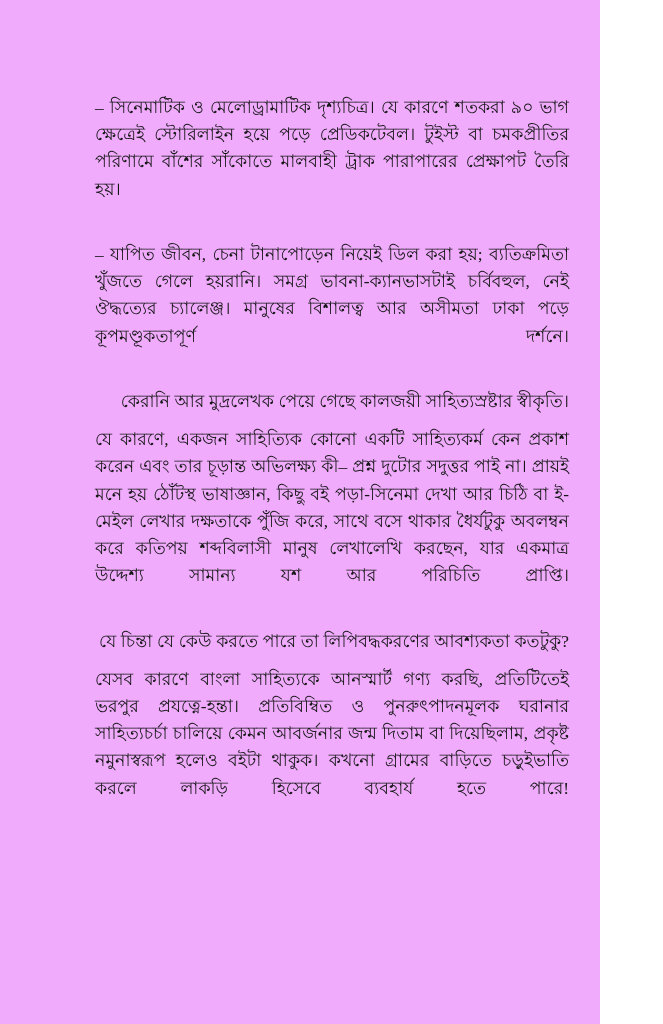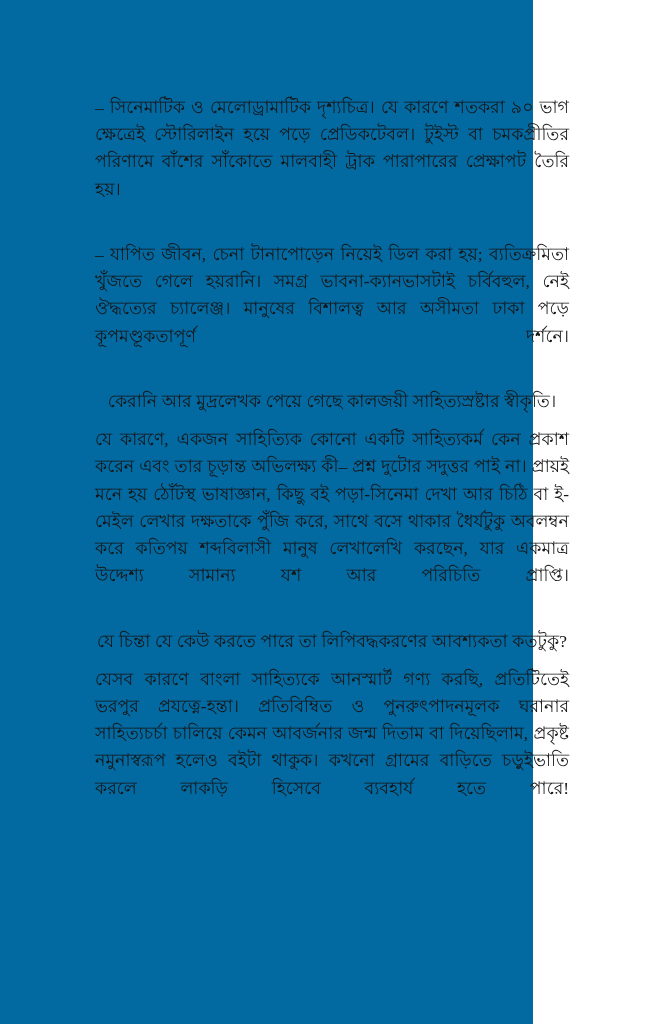--- a/index.html
+++ b/index.html
@@ -8,23 +8,23 @@
     background: #ffffff;
   }
   body {
     width: 663px;
     height: 1024px;
     overflow: hidden;
     font-family: "Liberation Serif", "DejaVu Serif", serif;
   }
   .page {
     position: relative;
-    width: 533px;
+    width: 600px;
     height: 1024px;
-    background: #0369a1;
+    background: #f0abfc;
     box-sizing: border-box;
   }
   .text-column {
     position: absolute;
     left: 95px;
     top: 94px;
     width: 474px;
   }
   .para {
     margin: 0 0 11px 0;
@@ -37,21 +37,21 @@
     word-spacing: 0.02em;
     -webkit-font-smoothing: antialiased;
   }
   
   .para::after {
     content: "";
     display: inline-block;
     width: 100%;
   }
   .para.no-justify {
-    text-align: center;
+    text-align: right;
   }
   .para.no-justify::after {
     content: none;
   }
 </style>
 </head>
 <body>
 
 <div class="page">
   <div class="text-column">

